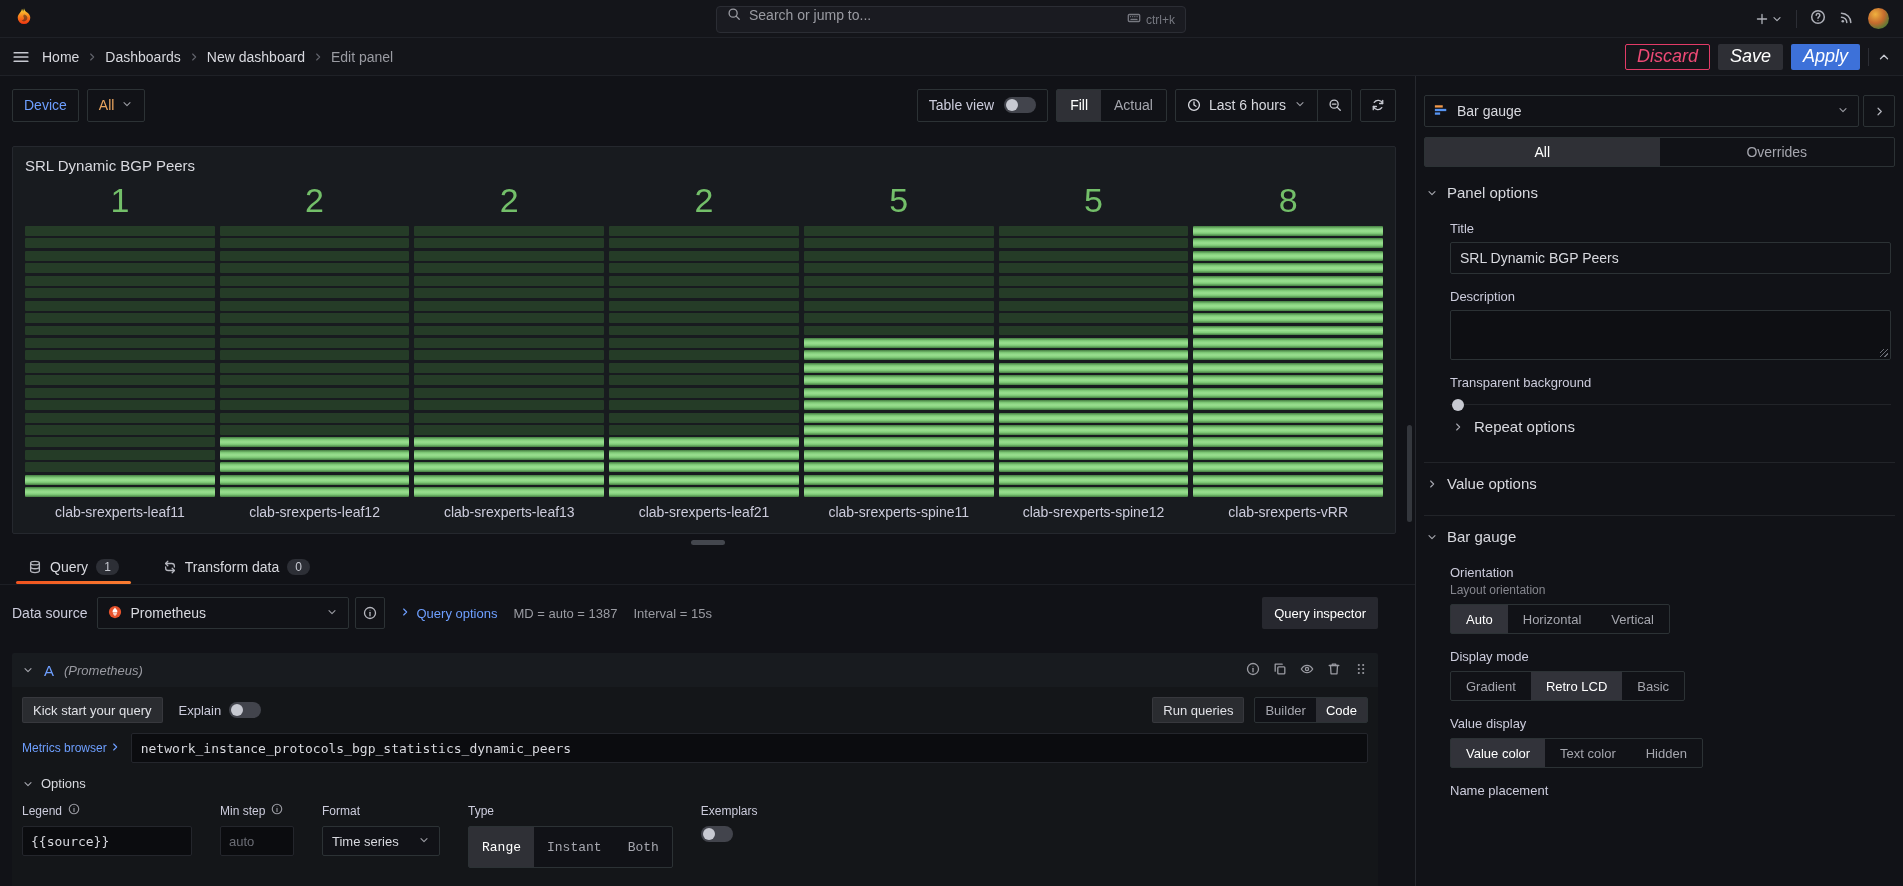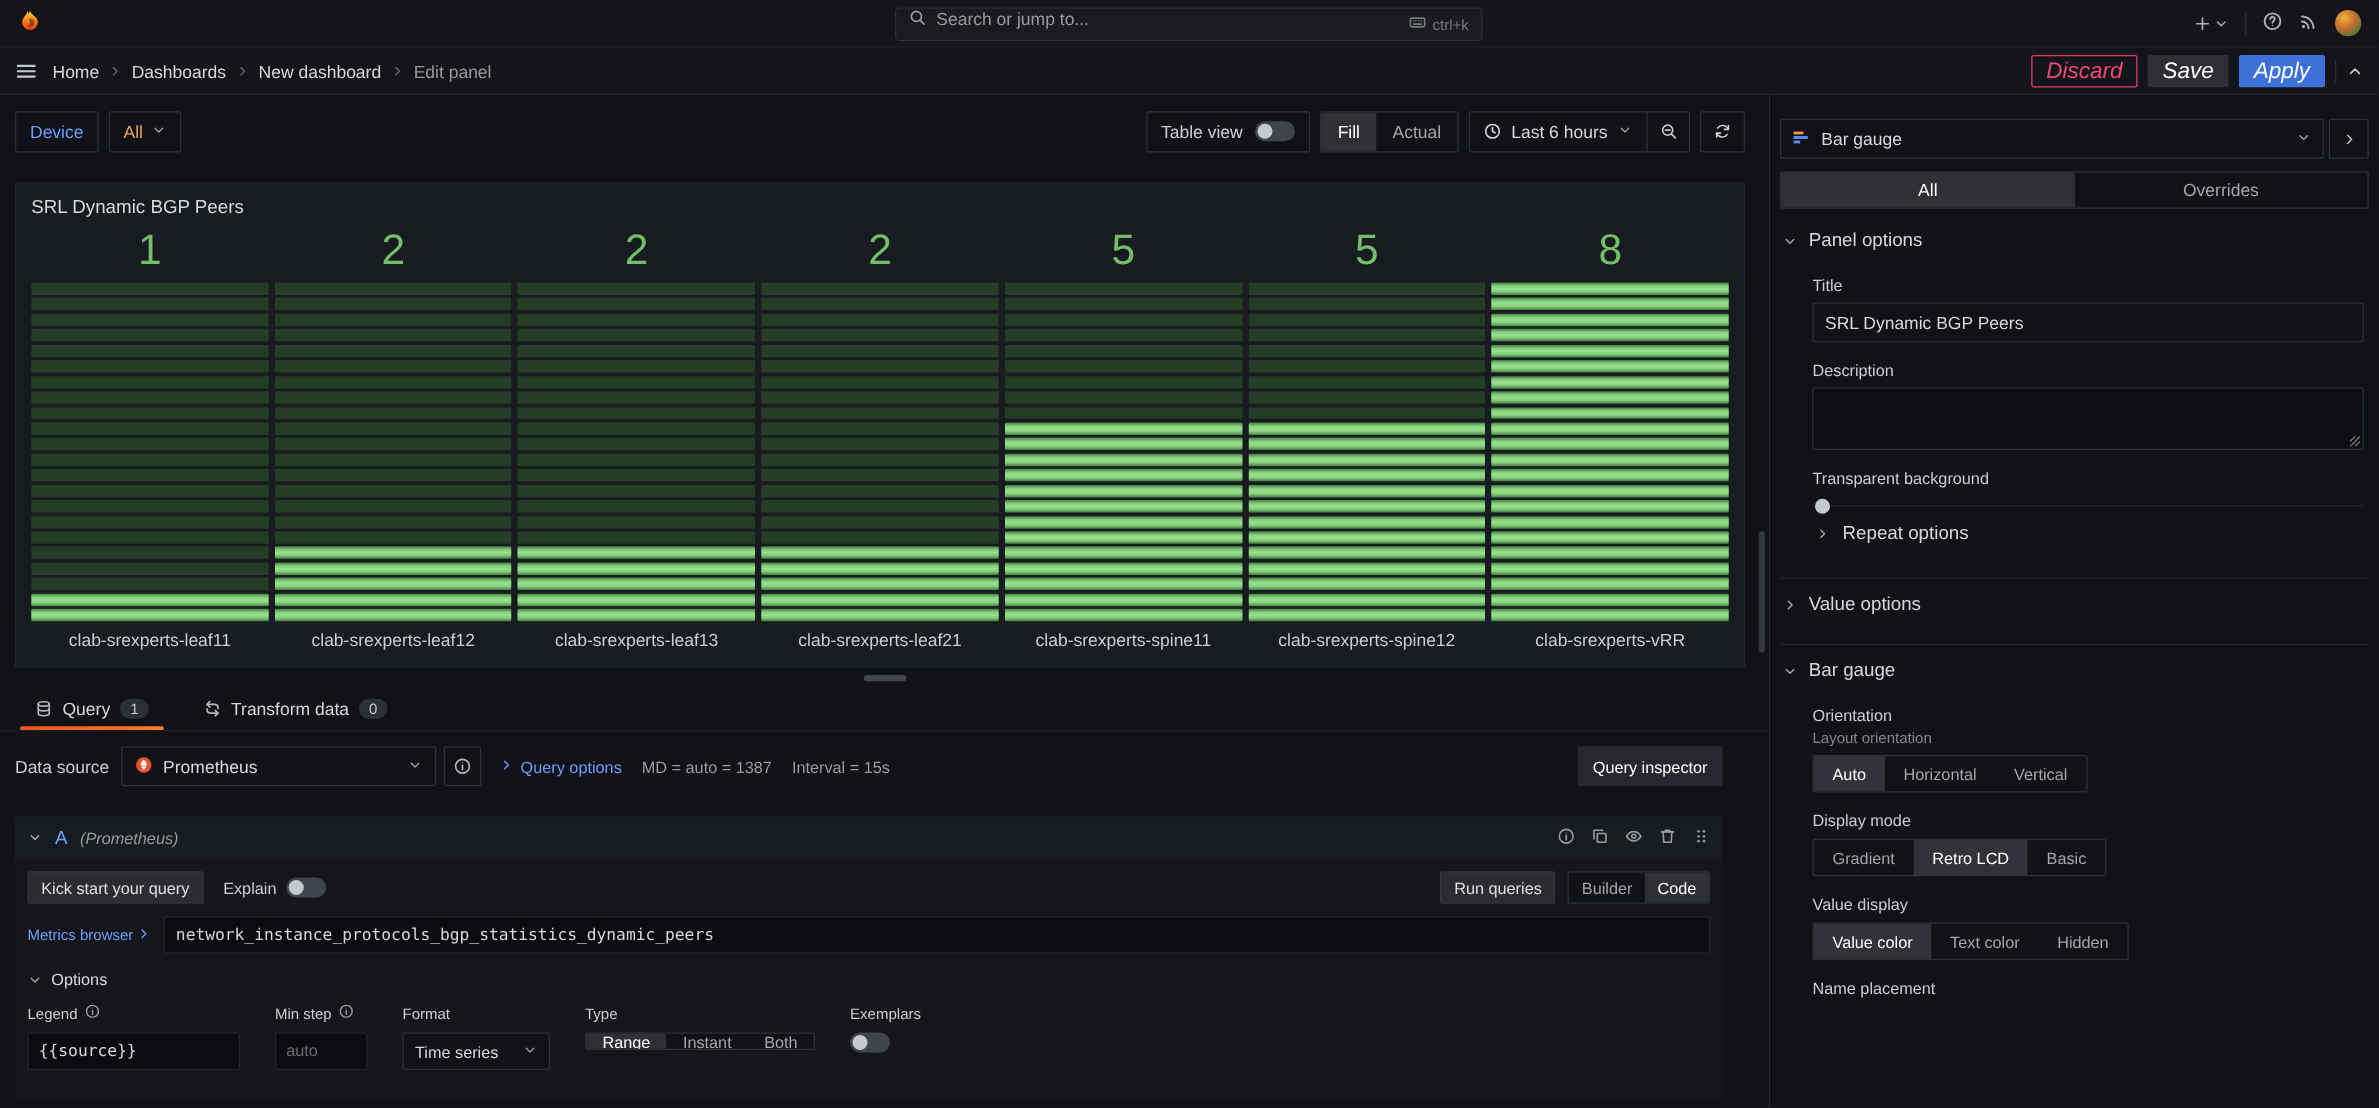--- a/index.html
+++ b/index.html
@@ -95,21 +95,21 @@
   .mb-link { color:#6e9fff; font-size:12px; font-weight:500; display:flex; align-items:center; gap:2px; padding-right:10px; white-space:nowrap; }
   .expr { flex:1; height:30px; background:#0b0c0f; border:1px solid #24262c; border-radius:2px; color:#d8d9df; font:13px "DejaVu Sans Mono",monospace; padding:0 9px; }
   .optshead { margin-top:13px; display:flex; gap:7px; align-items:center; font-size:13px; color:#d8d9df; }
   .fields { display:flex; gap:28px; margin-top:11px; align-items:flex-start; }
   .flabel { font-size:12px; color:#ccccdc; display:flex; gap:6px; align-items:center; height:17px; }
   .fctl { margin-top:7px; display:flex; align-items:center; }
   .tinput { height:30px; background:#0b0c0f; border:1px solid #24262c; border-radius:2px; color:#d8d9df; padding:0 8px; font:13px "DejaVu Sans Mono",monospace; }
   .tinput::placeholder { color:#6b6d75; font-family:"Liberation Sans",sans-serif; }
   .legend-in { width:170px; } .step-in { width:74px; }
   .fselect { height:30px; min-width:118px; border:1px solid #2c3235; background:#111217; border-radius:2px; display:flex; align-items:center; gap:12px; padding:0 9px; font-size:13px; color:#d8d9df; }
-  .seg.typeseg { height:14px; } .seg.typeseg .opt { padding:0 13px; font-size:13px; }
+  .seg.typeseg { height:42px;font-family:Liberation Mono, monospace; } .seg.typeseg .opt { padding:0 13px; font-size:13px; }
   .muted { color:#9a9ba2; }
 
   
   .vizrow { margin-top:19px; display:flex; gap:4px; }
   .viz-select { flex:1; height:32px; border:1px solid #2c3235; border-radius:2px; display:flex; align-items:center; gap:9px; padding:0 9px; background:#111217; }
   .viz-name { color:#d8d9df; font-weight:500; }
   .colbtn { width:32px; height:32px; border:1px solid #2c3235; border-radius:2px; display:flex; align-items:center; justify-content:center; color:#b5b6be; }
   .sb-search { margin-top:24px; height:30px; border:1px solid #2c3235; border-radius:2px; display:flex; align-items:center; gap:8px; padding:0 9px; color:#8e9097; background:#111217; }
   input.ghost { background:transparent; border:none; color:#d8d9df; font:14px "Liberation Sans",sans-serif; flex:1; min-width:0; }
   input.ghost::placeholder { color:#8e9097; }

